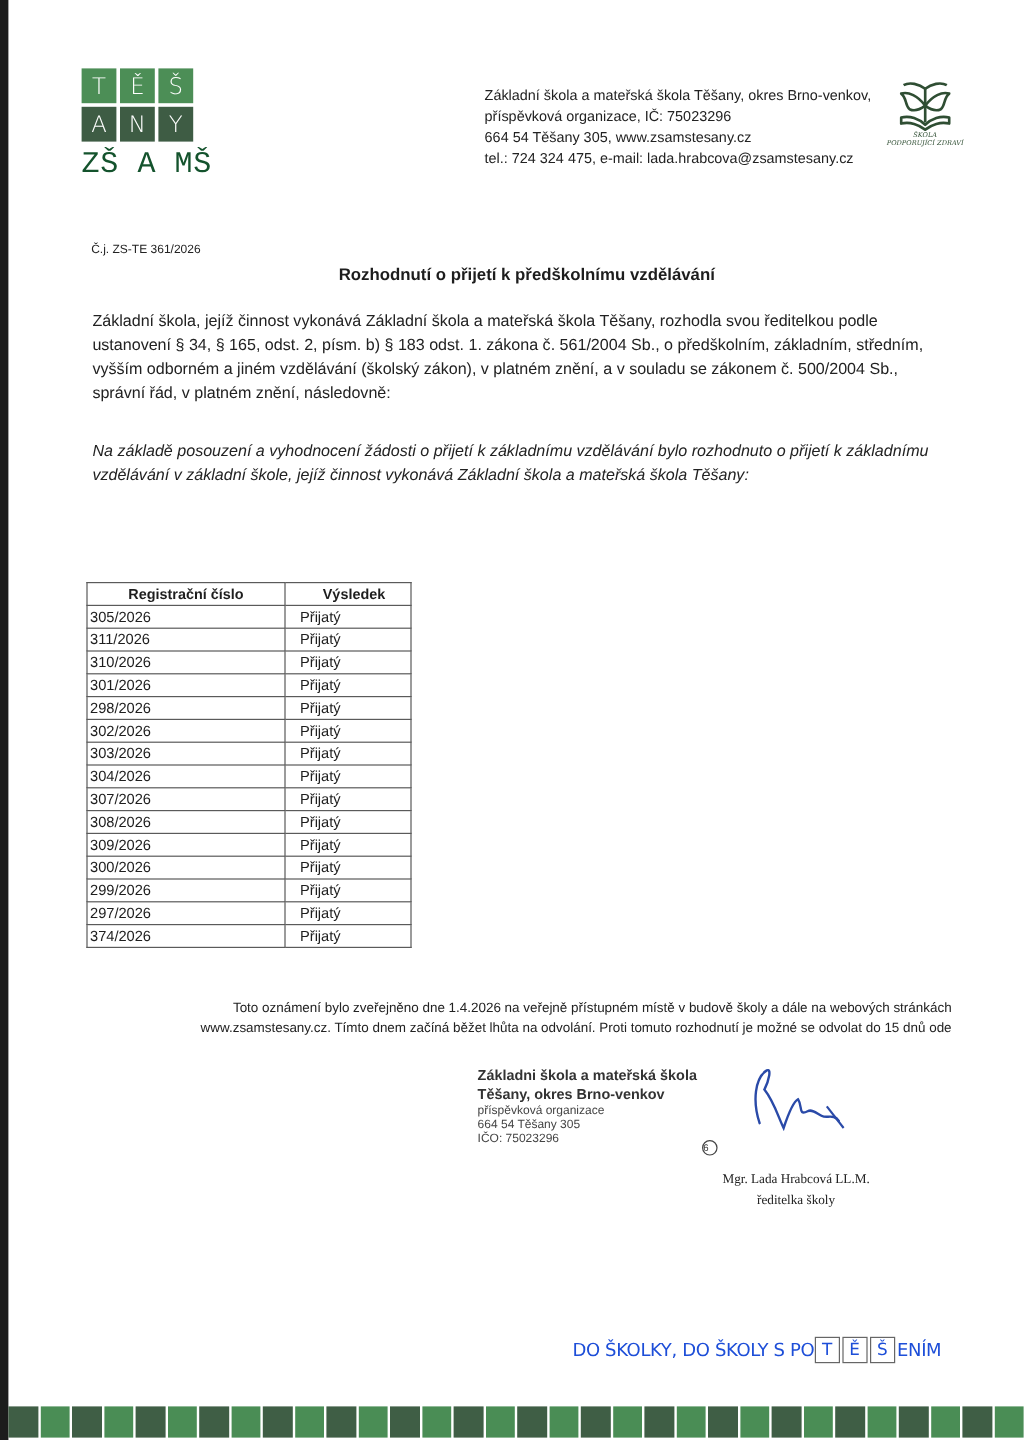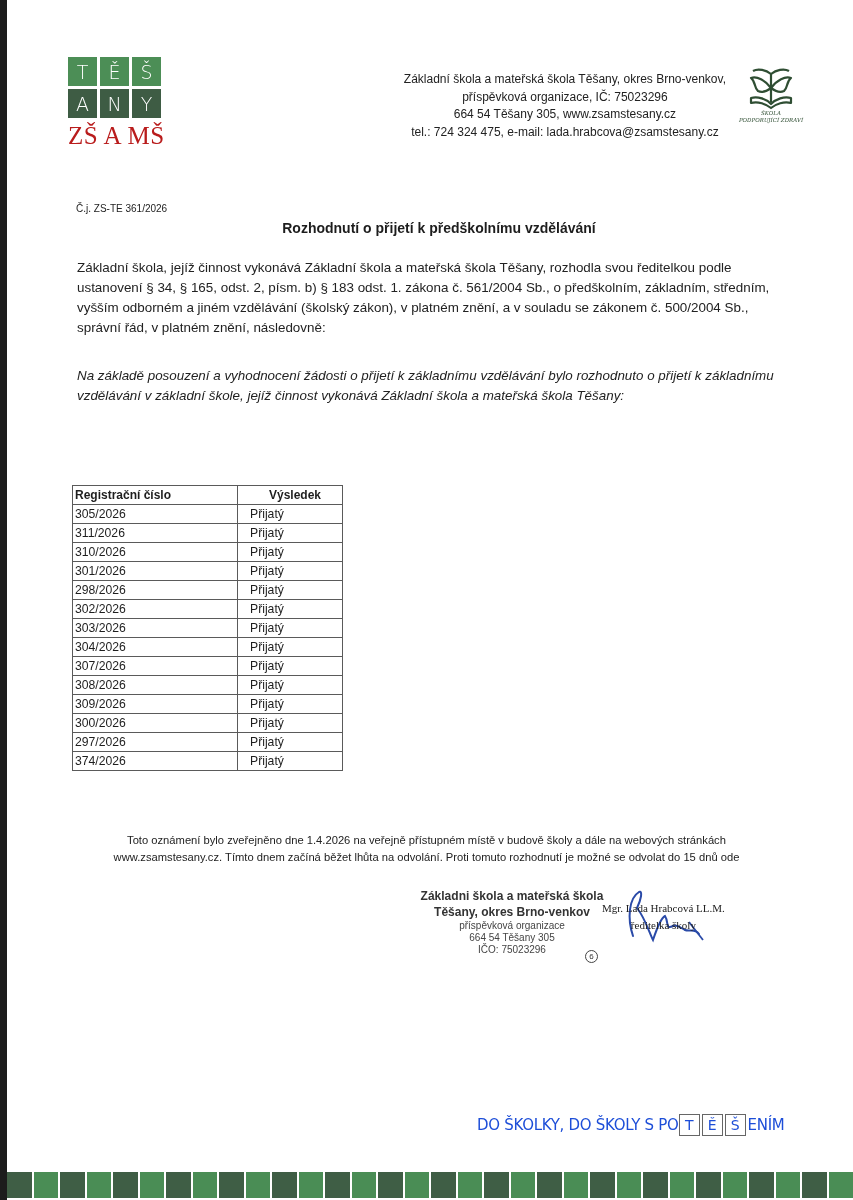--- a/index.html
+++ b/index.html
@@ -7,50 +7,50 @@
          font-family:"Liberation Sans", sans-serif; color:#1e1e1e; }
   .edge-left { position:absolute; left:0; top:0; width:7px; height:1200px; background:#1c1c1c; }
 
   
   .logo { position:absolute; left:68px; top:57px; }
   .logo-grid { display:grid; grid-template-columns:repeat(3,29px); grid-template-rows:repeat(2,29px); gap:3px; }
   .logo-cell { display:flex; align-items:center; justify-content:center; color:#ffffff;
                font-family:"DejaVu Sans", sans-serif; font-size:19px; font-weight:300; }
   .logo-cell.light { background:#4c8e56; }
   .logo-cell.dark { background:#3e5c44; }
-  .logo-sub { margin-top:4px; font-family:Liberation Serif, serif; font-size:25px; color:#b91c1c;
+  .logo-sub { margin-top:4px; font-family:Liberation Mono, monospace; font-size:25px; color:#14532d;
               letter-spacing:0.5px; font-weight:300; }
 
   
-  .address { position:absolute; right:127px; top:71px; text-align:center; font-size:12px; line-height:17.5px; color:#222; }
+  .address { position:absolute; right:127px; top:71px; text-align:left; font-size:12px; line-height:17.5px; color:#222; }
   .emblem { position:absolute; left:735px; top:66px; width:72px; text-align:center; }
   .emblem svg { display:block; margin:0 auto; }
   .emblem-text { font-family:"DejaVu Serif", serif; font-size:5.5px; color:#2f4e33; line-height:7px; font-style:italic; }
 
   .ref { position:absolute; left:76px; top:203px; font-size:10px; color:#222; }
   .title { position:absolute; left:0; width:853px; top:220px; text-align:center; font-size:14px; font-weight:bold; color:#1d1d1d; padding-left:25px; box-sizing:border-box; }
 
   .para1 { position:absolute; left:77px; top:258px; width:700px; font-size:13.4px; line-height:20px; color:#222; }
   .para2 { position:absolute; left:77px; top:366px; width:700px; font-size:13.4px; line-height:20px; font-style:italic; color:#222; }
 
   
   table.results { position:absolute; left:72px; top:485px; border-collapse:collapse; font-size:12.2px; color:#1e1e1e; }
   table.results th, table.results td { border:1px solid #5a5a5a; height:18px; padding:0 2px; }
   table.results th { font-weight:bold; font-size:12px; }
-  table.results th.c1 { width:160px; text-align:left; }
+  table.results th.c1 { width:160px; text-align:center; }
   table.results th.c2 { width:90px; text-align:center; padding-left:12px; }
   table.results td.c2 { padding-left:12px; }
 
-  .notice { position:absolute; left:60px; top:832px; width:733px; text-align:center; font-size:11.2px; line-height:17px; color:#222; }
-
-  .stamp { position:absolute; left:398px; top:888px; width:228px; text-align:center; color:#333; }
+  .notice { position:absolute; left:60px; top:832px; width:733px; text-align:right; font-size:11.2px; line-height:17px; color:#222; }
+
+  .stamp { position:absolute; left:398px; top:888px; width:228px; text-align:left; color:#333; }
   .stamp .s1 { font-size:12px; font-weight:bold; line-height:16px; }
   .stamp .s2 { font-size:10px; line-height:12px; color:#444; }
   .stamp .num { position:absolute; right:28px; top:62px; font-size:10px; width:11px; height:11px; border:1px solid #444; border-radius:50%; line-height:11px; font-size:8px; }
-  .signer { position:absolute; left:602px; top:900px; font-family:"Liberation Serif", serif; font-size:11px; color:#222; text-align:center; line-height:17px; }
+  .signer { position:absolute; left:602px; top:975px; font-family:"Liberation Serif", serif; font-size:11px; color:#222; text-align:center; line-height:17px; }
   .signature { position:absolute; left:615px; top:888px; }
 
   .slogan { position:absolute; left:477px; top:1114px; font-family:"DejaVu Sans", sans-serif; font-size:15px; color:#1d4ed8; display:flex; align-items:center; letter-spacing:-0.3px; }
   .slogan .box { display:inline-flex; width:19px; height:20px; border:1px solid #666; align-items:center; justify-content:center; margin-right:2px; font-size:14px; }
   .slogan .box:first-of-type { margin-left:1px; }
 
   .footer-bar { position:absolute; left:7px; top:1172px; width:846px; height:28px; display:flex; gap:2px; }
   .footer-bar .sq { flex:0 0 24.5px; height:26px; }
   .sq.dark { background:#3f5e45; }
   .sq.light { background:#4a8d55; }
@@ -150,20 +150,24 @@
       </tr>
       <tr>
         <td class="c1">309/2026</td>
         <td class="c2">Přijatý</td>
       </tr>
       <tr>
         <td class="c1">300/2026</td>
         <td class="c2">Přijatý</td>
       </tr>
       <tr>
+        <td class="c1">299/2026</td>
+        <td class="c2">Přijatý</td>
+      </tr>
+      <tr>
         <td class="c1">297/2026</td>
         <td class="c2">Přijatý</td>
       </tr>
       <tr>
         <td class="c1">374/2026</td>
         <td class="c2">Přijatý</td>
       </tr>
     </tbody>
 </table>
 

